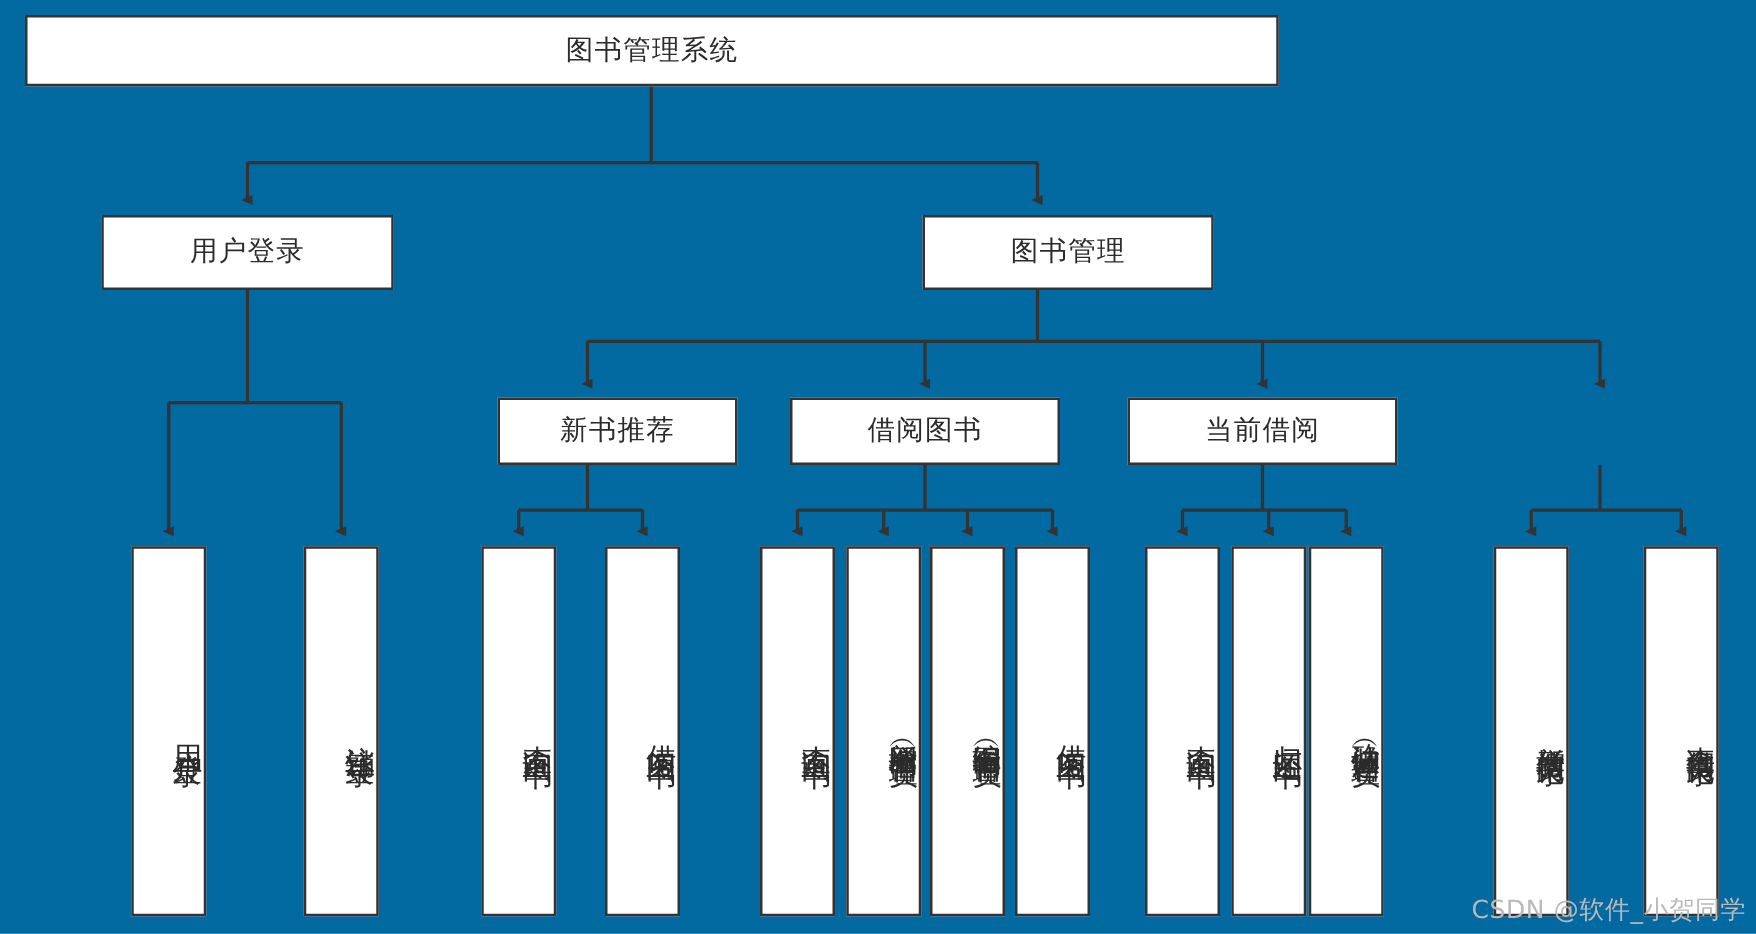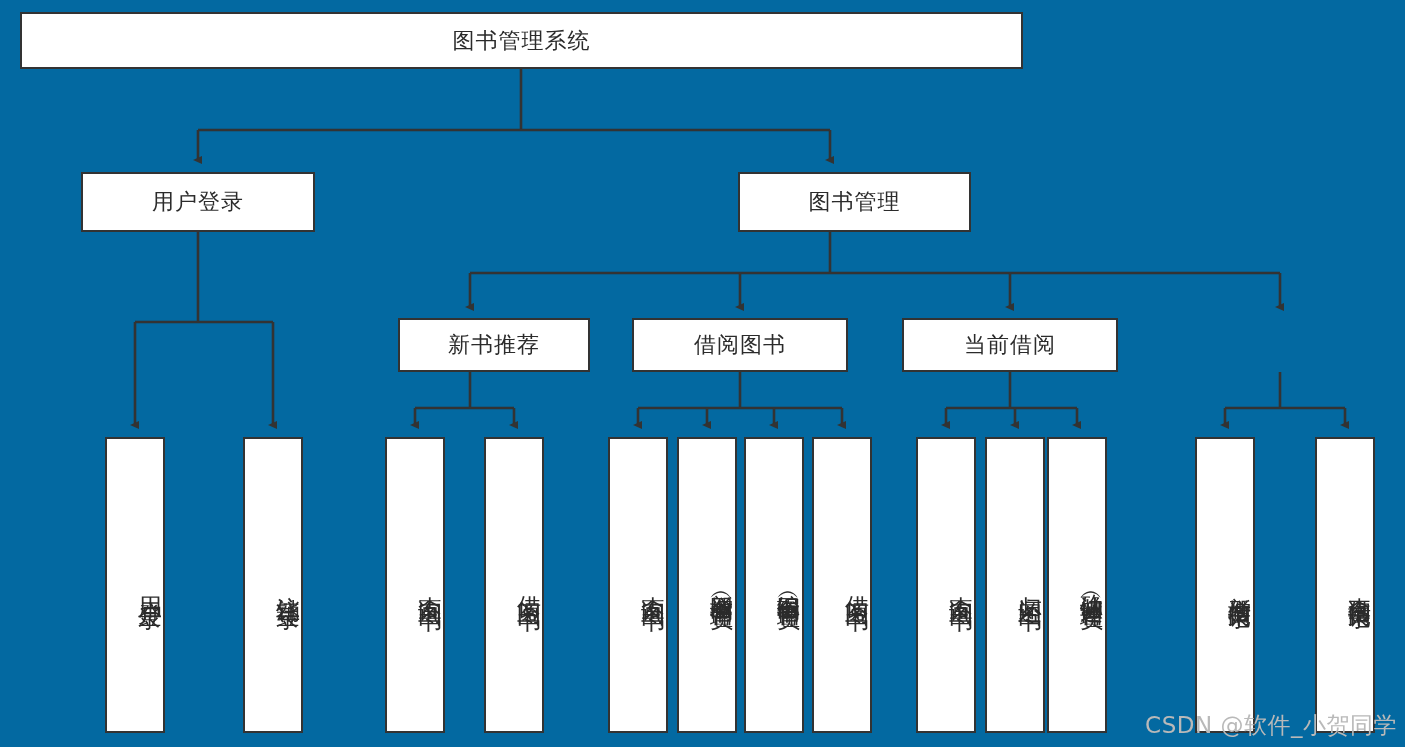--- a/index.html
+++ b/index.html
@@ -56,21 +56,21 @@
     letter-spacing: 2px;
   }
   .node-label {
     display: block;
     white-space: pre-line;
   }
   .watermark {
     position: absolute;
     right: 8px;
     bottom: 6px;
-    font-size: 23px;
+    font-size: 20px;
     color: #b9b9b9;
     letter-spacing: 0.5px;
     user-select: none;
   }
 </style>
 </head>
 <body>
 
 <div id="diagram-root">
 

